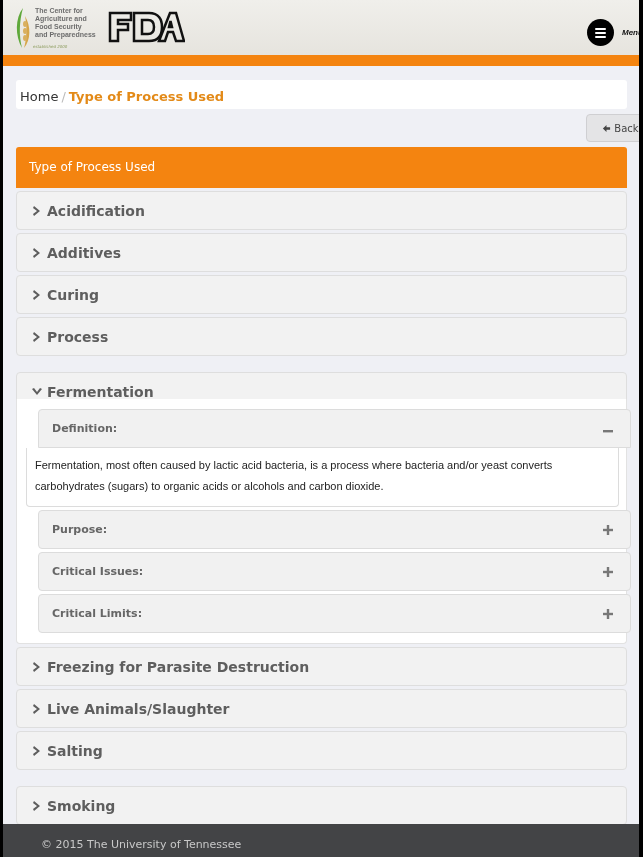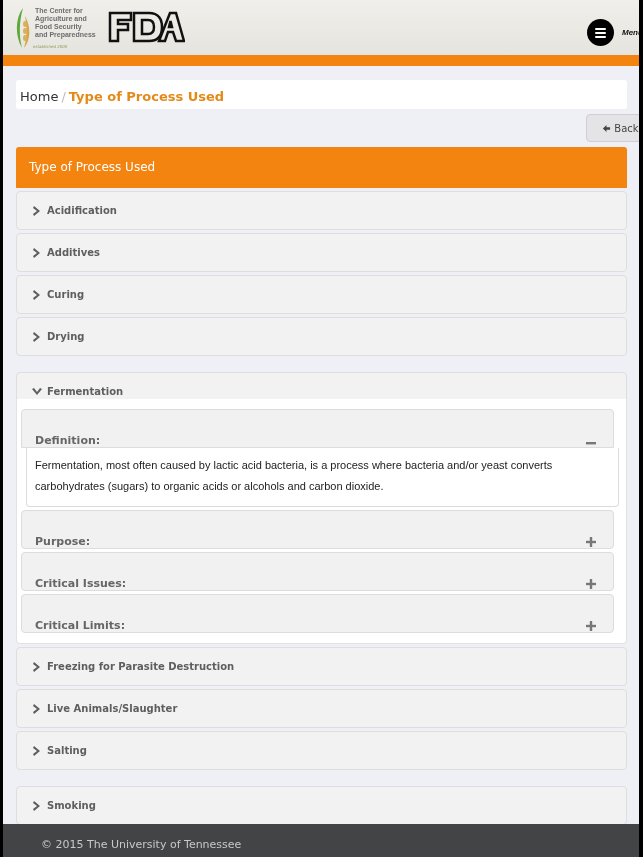--- a/index.html
+++ b/index.html
@@ -77,35 +77,35 @@
   .section-header {
     position: absolute; left: 13px; top: 147px; width: 611px; height: 41px;
     background: #f48410; color: #fff;
     font-size: 12px; padding: 13px 0 0 13px;
     border-radius: 3px 3px 0 0;
   }
   
   .acc-item {
     position: absolute; left: 13px; width: 611px; height: 39px;
     background: #f2f2f2; border: 1px solid #dedede; border-radius: 4px;
-    font-size: 10px; font-weight: bold; color: #5e5e5e;
+    font-size: 14px; font-weight: bold; color: #5e5e5e;
     display: flex; align-items: center; padding-left: 14px;
     cursor: pointer;
   }
   .acc-item .chev { width: 12px; height: 12px; margin-right: 4px; flex: none; }
   .acc-body {
     position: absolute; left: 13px; top: 399px; width: 611px; height: 245px;
     background: #fff; border: 1px solid #e2e2e2; border-top: none;
     border-radius: 0 0 4px 4px;
   }
   .sub-item {
-    position: absolute; left: 4px; width: 593px; height: 39px;
+    position: absolute; left: 21px; width: 593px; height: 39px;
     background: #f1f1f1; border: 1px solid #dcdcdc; border-radius: 4px;
     font-size: 11px; font-weight: bold; color: #666;
-    display: flex; align-items: flex-end; padding-left: 13px; padding-right: 16px;
+    display: flex; align-items: center; padding-left: 13px; padding-right: 16px;
     justify-content: space-between; cursor: pointer;
   }
   .sub-body {
     position: absolute; left: 9px; top: 49px; width: 593px; height: 59px;
     background: #fff; border: 1px solid #dcdcdc; border-top: none;
     border-radius: 0 0 4px 4px;
     font-size: 11px; line-height: 21px; color: #222;
     padding: 7px 8px 0 8px;
     font-family: "Liberation Sans", sans-serif;
   }
@@ -189,21 +189,21 @@
   <div class="acc-item" style="top:233px">
     <svg class="chev" viewBox="0 0 12 12">
         <path d="M3 1 L9 6 L3 11 L2 9 L6 6 L2 3 Z" fill="#5e5e5e"></path>
       </svg>
     <span>Additives</span>
   </div>
   <div class="acc-item" style="top:317px">
     <svg class="chev" viewBox="0 0 12 12">
         <path d="M3 1 L9 6 L3 11 L2 9 L6 6 L2 3 Z" fill="#5e5e5e"></path>
       </svg>
-    <span>Drying</span>
+    <span>Process</span>
   </div>
   <div class="acc-item" style="top:359px; border-radius:4px 4px 0 0;margin-top:13px;">
     <svg class="chev" viewBox="0 0 12 12">
         <path d="M1 3 L6 9 L11 3 L9 2 L6 6 L3 2 Z" fill="#5e5e5e"></path>
       </svg>
     <span>Fermentation</span>
   </div>
 
   <div class="acc-body">
     <div class="sub-item" style="top:10px; border-radius:4px 4px 0 0;">

